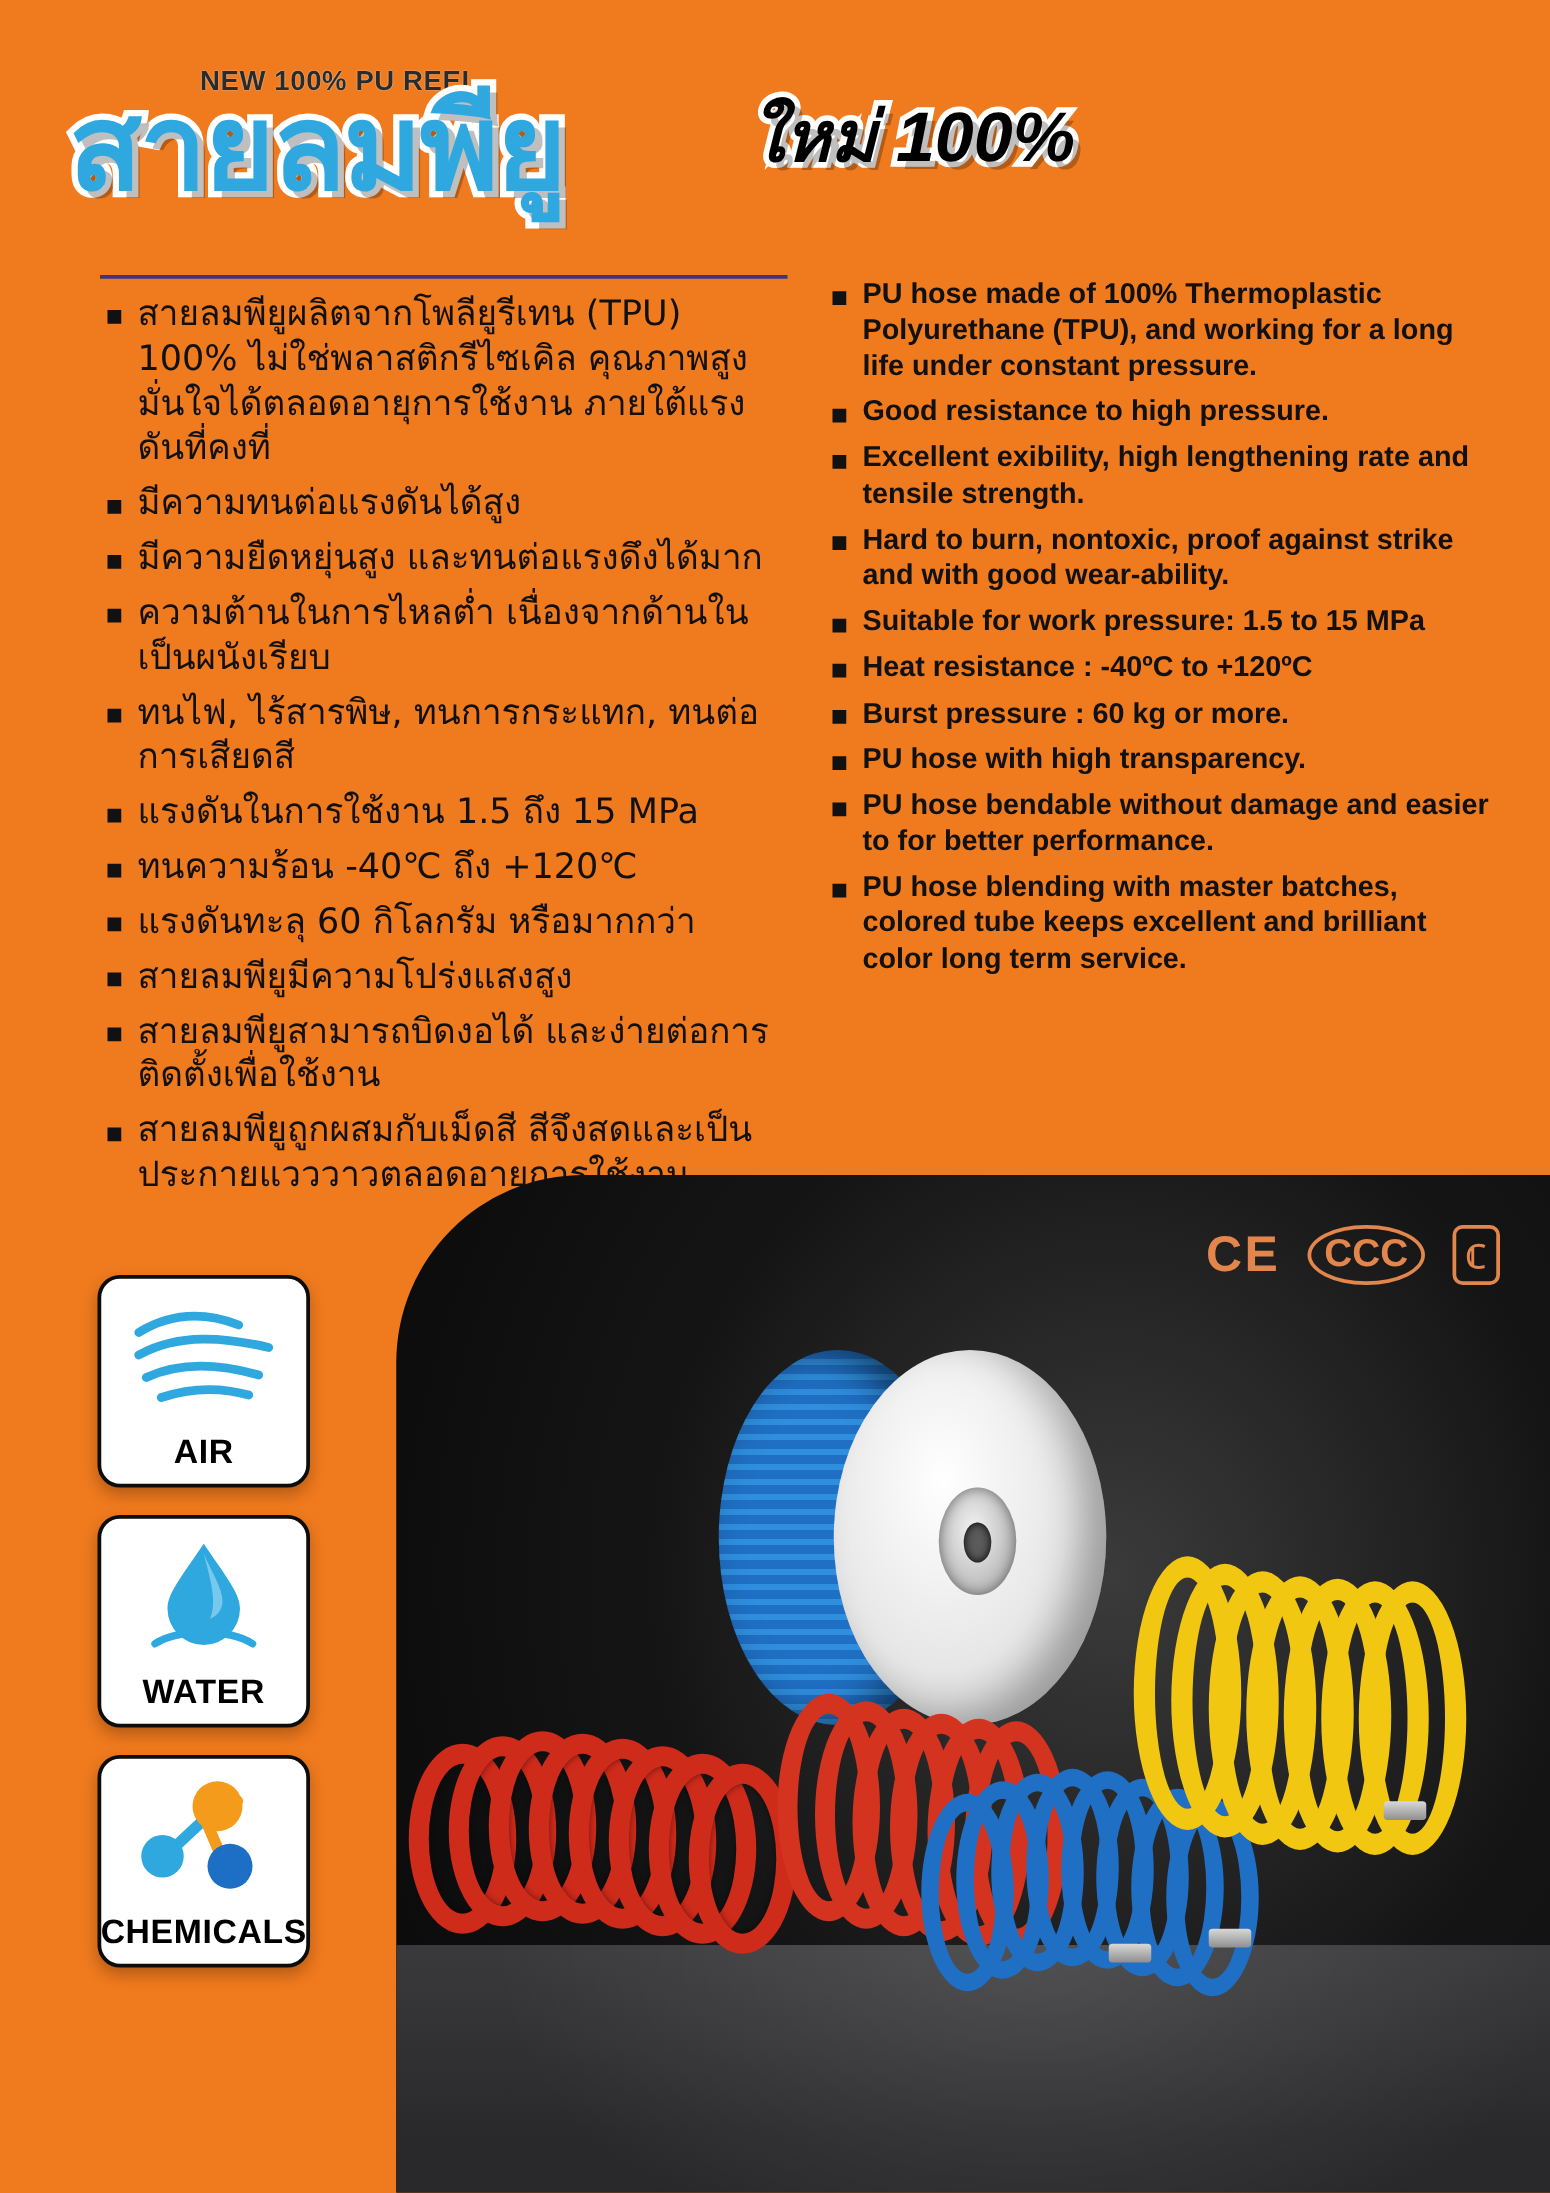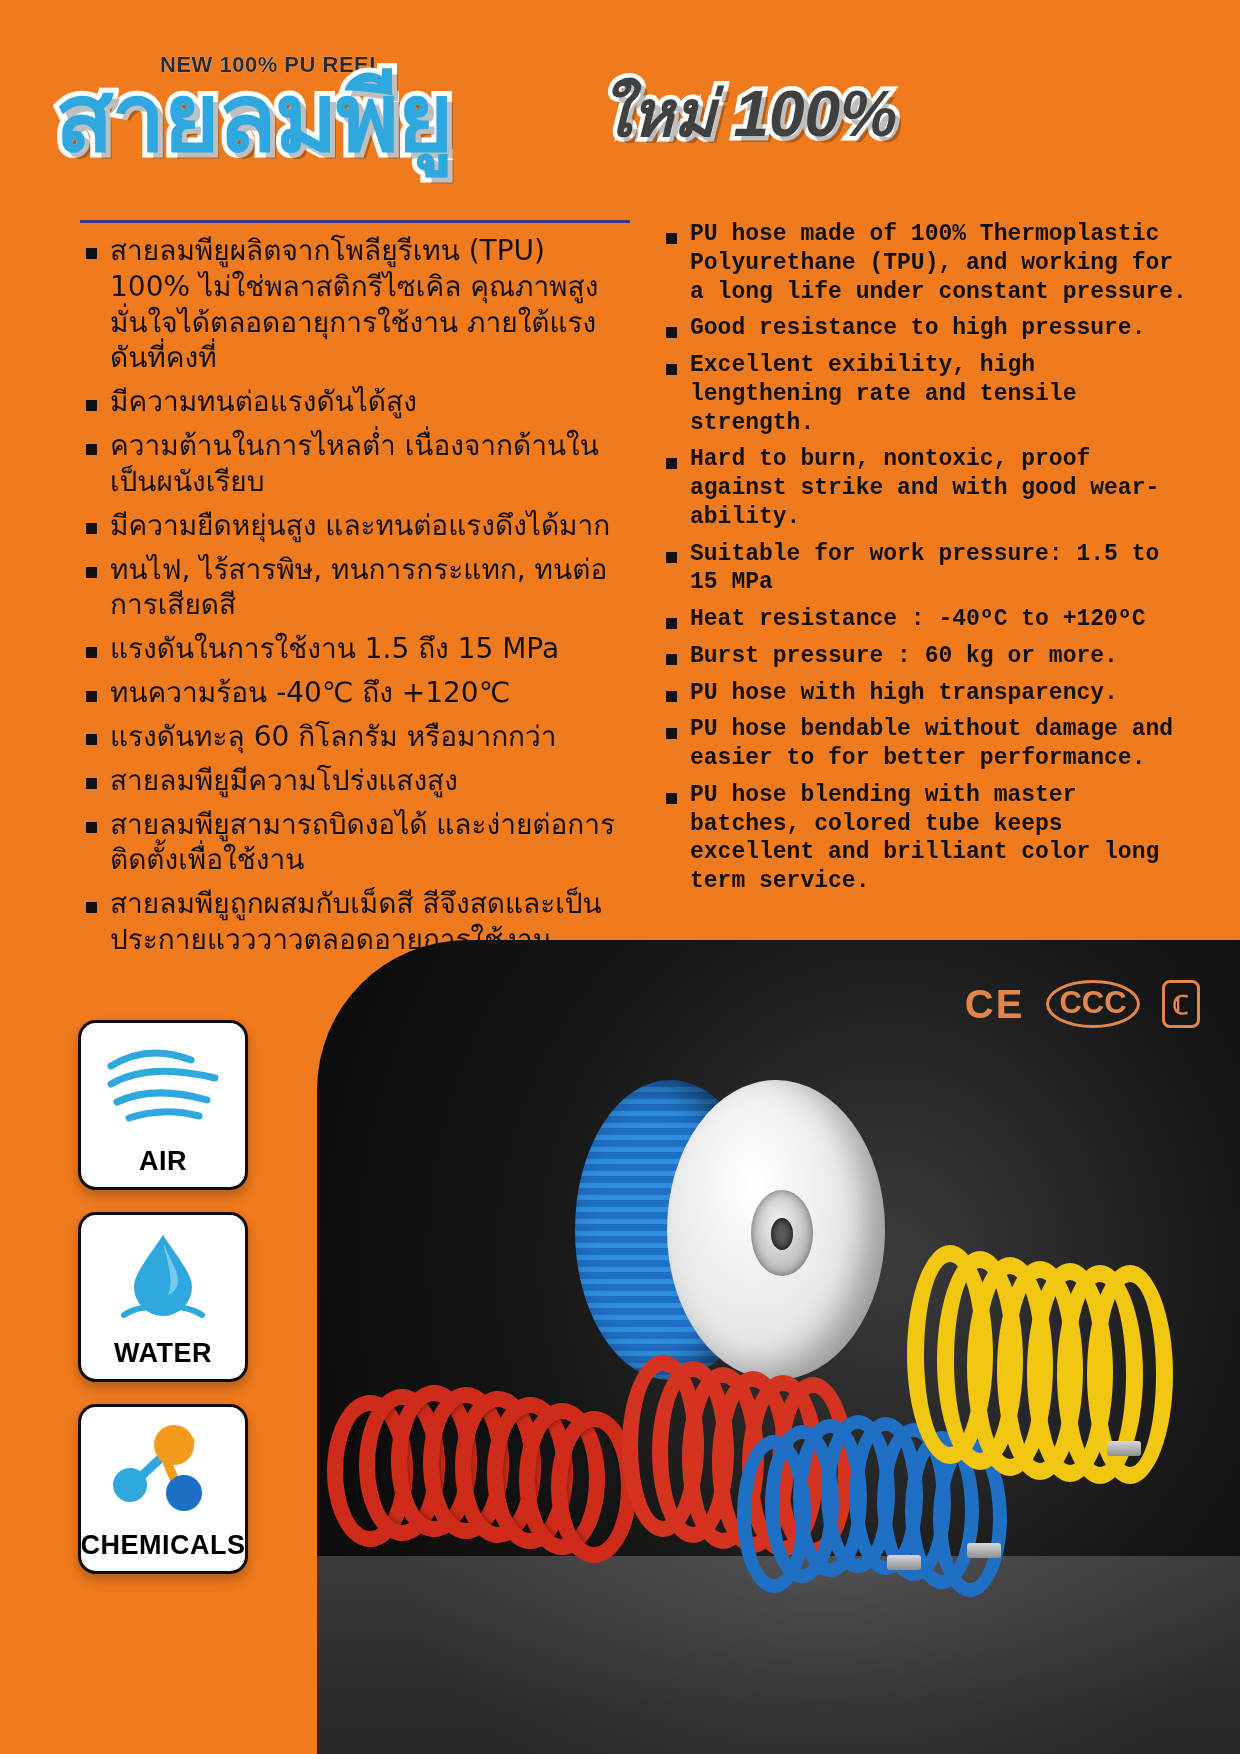--- a/index.html
+++ b/index.html
@@ -28,22 +28,22 @@
     font-weight:bold;font-size:96px;line-height:1;
     color:#2fa8e0;
     -webkit-text-stroke:10px #ffffff;
     paint-order:stroke fill;
     letter-spacing:-2px;
     text-shadow:6px 6px 0 rgba(0,0,0,.25);
   }
   .title-red{
     position:absolute;left:600px;top:52px;
     font-family:"Liberation Sans", sans-serif;
-    font-style:italic;font-weight:bold;font-size:64px;line-height:1;
-    color:#404040;
+    font-style:italic;font-weight:bold;font-size:56px;line-height:1;
+    color:#000000;
     -webkit-text-stroke:9px #ffffff;
     paint-order:stroke fill;
     text-shadow:6px 6px 0 rgba(0,0,0,.25);
     white-space:nowrap;
   }
 
   
   .col{position:absolute;top:220px;}
   .col-left{left:60px;width:570px;}
   .col-right{left:640px;width:560px;}
@@ -61,21 +61,21 @@
   ul.feat{list-style:none;margin:0;padding:0 0 0 22px;}
   ul.feat li{
     position:relative;padding-left:28px;margin-bottom:8px;
     color:#111;
   }
   ul.feat li:before{
     content:"";position:absolute;left:4px;top:.55em;
     width:11px;height:11px;background:#111;
   }
   .th li{font-family:"DejaVu Sans", sans-serif;font-size:28px;line-height:1.28;}
-  .en li{font-family:Liberation Mono, monospace;font-size:23px;line-height:1.25;font-weight:600;}
+  .en li{font-family:Liberation Sans, sans-serif;font-size:23px;line-height:1.25;font-weight:600;}
 
   
   .photo{
     position:absolute;left:317px;top:940px;width:923px;height:946px;
     background:radial-gradient(ellipse at 62% 34%, #3b3b3b 0%, #151515 45%, #050505 100%);
     border-top-left-radius:150px;
     overflow:hidden;
   }
   .floor{
     position:absolute;left:0;bottom:0;width:100%;height:330px;
@@ -167,22 +167,22 @@
     <div class="title-red">ใหม่ 100%</div>
   </div>
 
   <div class="col col-left">
     <div class="col-head">
       <span class="rule"></span>
     </div>
     <ul class="feat th">
       <li>สายลมพียูผลิตจากโพลียูรีเทน (TPU) 100% ไม่ใช่พลาสติกรีไซเคิล คุณภาพสูง มั่นใจได้ตลอดอายุการใช้งาน ภายใต้แรงดันที่คงที่</li>
       <li>มีความทนต่อแรงดันได้สูง</li>
+      <li>มีความยืดหยุ่นสูง และทนต่อแรงดึงได้มาก</li>
       <li>ความต้านในการไหลต่ำ เนื่องจากด้านในเป็นผนังเรียบ</li>
-      <li>มีความยืดหยุ่นสูง และทนต่อแรงดึงได้มาก</li>
       <li>ทนไฟ, ไร้สารพิษ, ทนการกระแทก, ทนต่อการเสียดสี</li>
       <li>แรงดันในการใช้งาน 1.5 ถึง 15 MPa</li>
       <li>ทนความร้อน -40℃ ถึง +120℃</li>
       <li>แรงดันทะลุ 60 กิโลกรัม หรือมากกว่า</li>
       <li>สายลมพียูมีความโปร่งแสงสูง</li>
       <li>สายลมพียูสามารถบิดงอได้ และง่ายต่อการติดตั้งเพื่อใช้งาน</li>
       <li>สายลมพียูถูกผสมกับเม็ดสี สีจึงสดและเป็นประกายแวววาวตลอดอายุการใช้งาน</li>
     </ul>
   </div>
 

